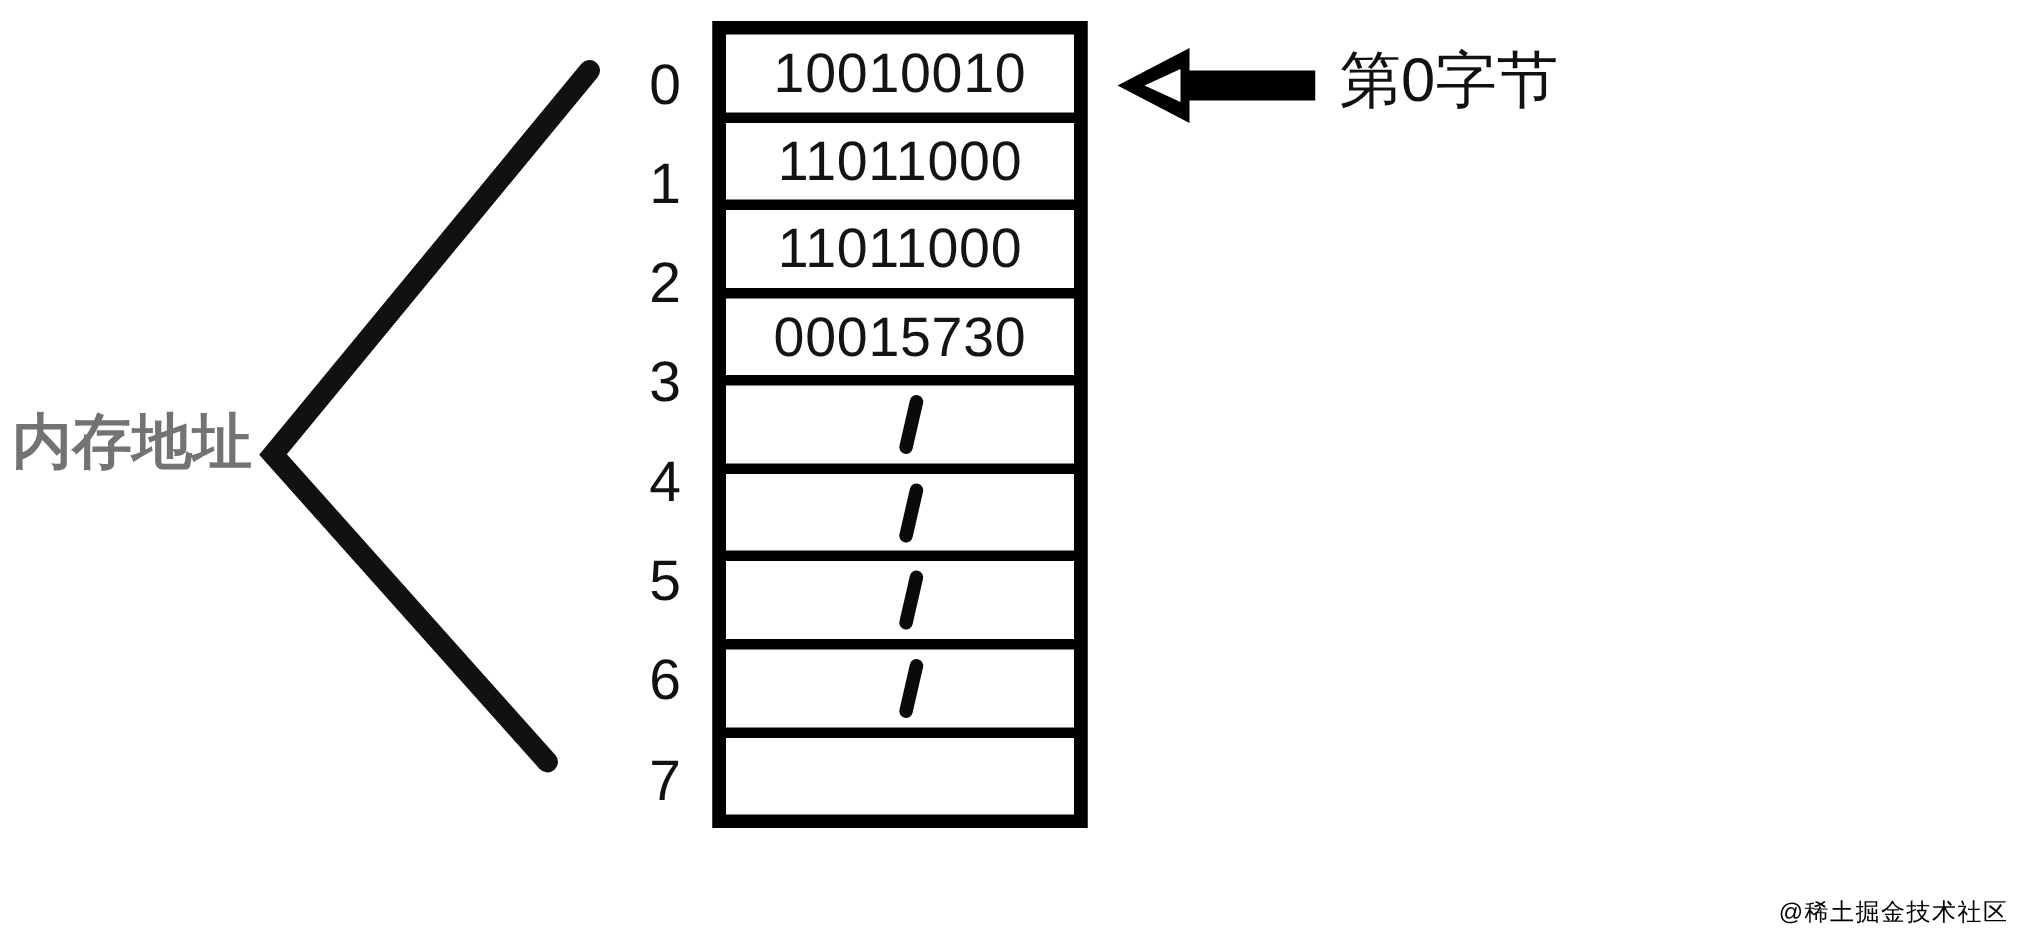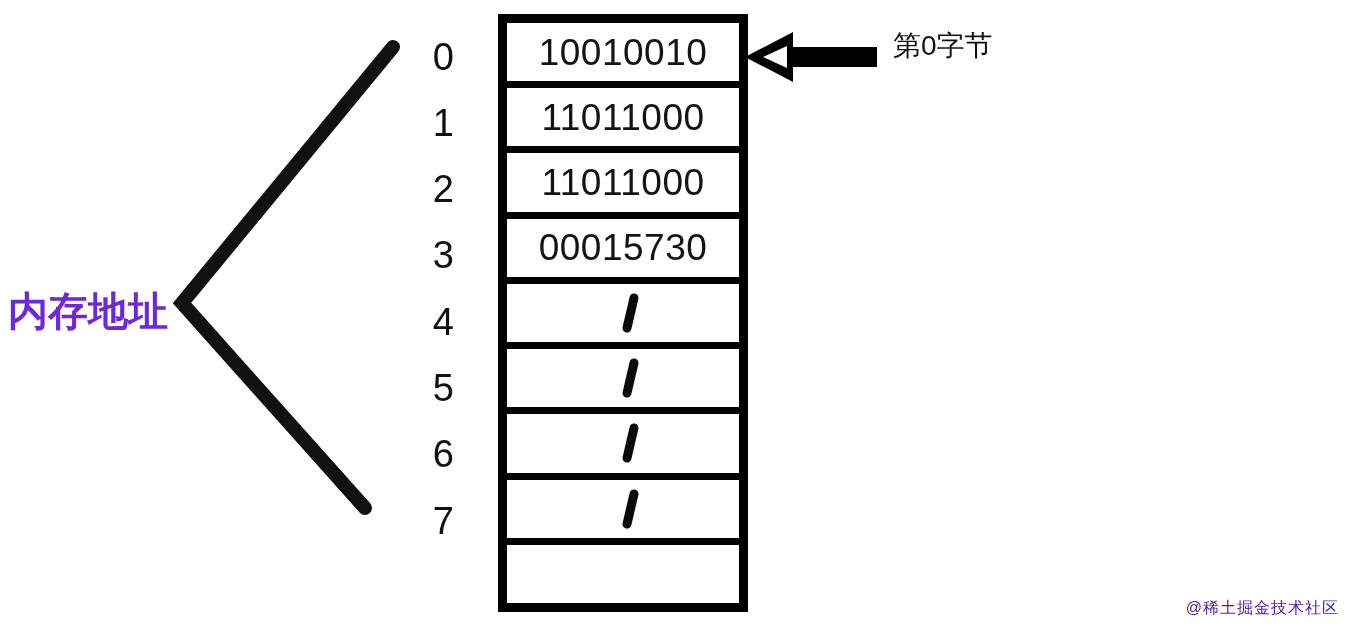--- a/index.html
+++ b/index.html
@@ -20,24 +20,23 @@
 
   
   #memory-address-label {
     position: absolute;
     left: 8px;
     top: 275px;
     width: 180px;
     font-size: 40px;
     font-weight: 700;
     line-height: 1;
-    color: #6d28d9;
+    color: #737373;
     letter-spacing: 0px;
     white-space: nowrap;
-    margin-top: 16px;
   }
 
   
   #address-bracket {
     position: absolute;
     left: 165px;
     top: 25px;
     width: 250px;
     height: 510px;
   }
@@ -59,27 +58,26 @@
     line-height: 1;
     color: #111111;
   }
 
   
   #memory-table {
     position: absolute;
     left: 475px;
     top: 14px;
     width: 250px;
-    height: 598px;
+    height: 538px;
     box-sizing: border-box;
     border: 9px solid #000000;
     background: #000000;
     display: flex;
     flex-direction: column;
-    margin-left: 23px;
   }
   .memory-row {
     flex: 1 1 0;
     background: #ffffff;
     position: relative;
     display: flex;
     align-items: center;
     justify-content: center;
     margin-bottom: 7px;
   }
@@ -108,33 +106,33 @@
     position: absolute;
     left: 745px;
     top: 30px;
     width: 132px;
     height: 54px;
   }
   #byte-zero-caption {
     position: absolute;
     left: 893px;
     top: 28px;
-    font-size: 28px;
+    font-size: 41px;
     line-height: 1.25;
     color: #111111;
     white-space: nowrap;
   }
 
   
   #watermark {
     position: absolute;
     right: 14px;
     bottom: 12px;
     font-size: 16px;
-    color: #4c1d95;
+    color: #000000;
     letter-spacing: 1px;
     white-space: nowrap;
   }
 </style>
 </head>
 <body>
 
 <div id="canvas">
 
   <div id="memory-address-label">内存地址</div>

